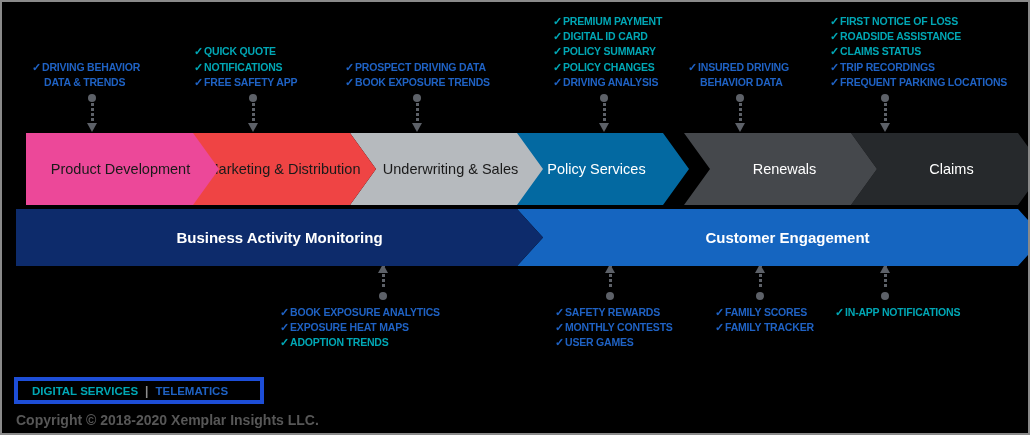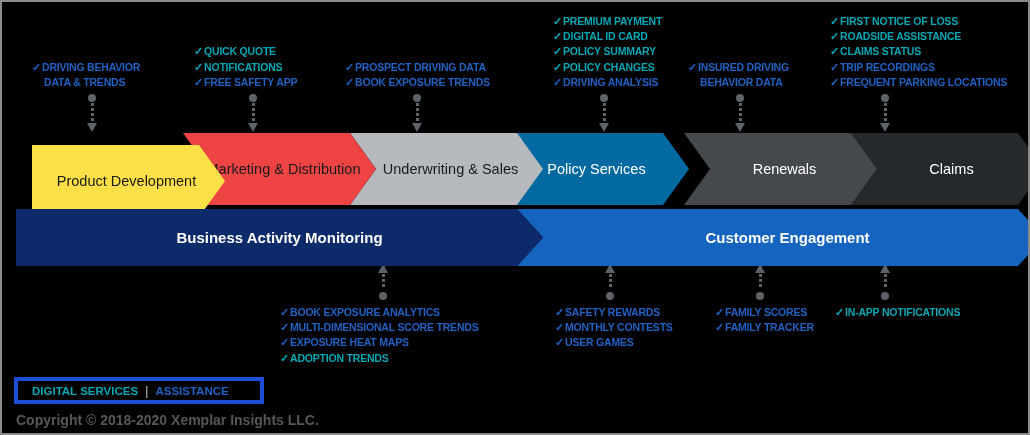--- a/index.html
+++ b/index.html
@@ -154,21 +154,21 @@
         <div class="head"></div>
       </div>
       <div class="conn down" style="left: 877.5px; top: 92px; height: 38px;">
         <div class="stem"></div>
         <div class="dot"></div>
         <div class="head"></div>
       </div>
     </div>
 
   <div id="stages">
-      <div class="stage first" style="left: 16px; width: 193px; background: #fde047; color: rgb(26, 26, 26); clip-path: polygon(0px 0px, calc(100% - 26px) 0px, 100% 50%, calc(100% - 26px) 100%, 0px 100%); z-index: 10; margin-top: 12px;">
+      <div class="stage first" style="left: 10px; width: 193px; background: #ec4899; color: rgb(26, 26, 26); clip-path: polygon(0px 0px, calc(100% - 26px) 0px, 100% 50%, calc(100% - 26px) 100%, 0px 100%); z-index: 10;">
         <div class="txt">Product Development</div>
       </div>
       <div class="stage" style="left: 167px; width: 193px; background: #ef4444; color: rgb(26, 26, 26); clip-path: polygon(0px 0px, calc(100% - 26px) 0px, 100% 50%, calc(100% - 26px) 100%, 0px 100%, 26px 50%); z-index: 9;">
         <div class="txt">Marketing &amp; Distribution</div>
       </div>
       <div class="stage" style="left: 334px; width: 193px; background: rgb(182, 186, 190); color: rgb(26, 26, 26); clip-path: polygon(0px 0px, calc(100% - 26px) 0px, 100% 50%, calc(100% - 26px) 100%, 0px 100%, 26px 50%); z-index: 8;">
         <div class="txt">Underwriting &amp; Sales</div>
       </div>
       <div class="stage" style="left: 480px; width: 193px; background: #0369a1; color: rgb(255, 255, 255); clip-path: polygon(0px 0px, calc(100% - 26px) 0px, 100% 50%, calc(100% - 26px) 100%, 0px 100%, 26px 50%); z-index: 7;">
         <div class="txt">Policy Services</div>
@@ -209,39 +209,38 @@
       <div class="conn up" style="left: 877.5px; top: 262px; height: 36px;">
         <div class="stem"></div>
         <div class="dot"></div>
         <div class="head"></div>
       </div>
     </div>
 
   <div id="bottom-features">
       <div class="feat-col" style="left: 278px; top: 303px;">
         <div class="line c-blue"><span class="tick">✓</span><span>BOOK EXPOSURE ANALYTICS</span></div>
-        <div class="line c-blue"><span class="tick">✓</span><span>MULTI-DIMENSIONAL SCORE TRENDS</span></div>
         <div class="line c-blue"><span class="tick">✓</span><span>EXPOSURE HEAT MAPS</span></div>
         <div class="line c-teal"><span class="tick">✓</span><span>ADOPTION TRENDS</span></div>
       </div>
       <div class="feat-col" style="left: 553px; top: 303px;">
         <div class="line c-blue"><span class="tick">✓</span><span>SAFETY REWARDS</span></div>
         <div class="line c-blue"><span class="tick">✓</span><span>MONTHLY CONTESTS</span></div>
         <div class="line c-blue"><span class="tick">✓</span><span>USER GAMES</span></div>
       </div>
       <div class="feat-col" style="left: 713px; top: 303px;">
         <div class="line c-blue"><span class="tick">✓</span><span>FAMILY SCORES</span></div>
         <div class="line c-blue"><span class="tick">✓</span><span>FAMILY TRACKER</span></div>
       </div>
       <div class="feat-col" style="left: 833px; top: 303px;">
         <div class="line c-teal"><span class="tick">✓</span><span>IN-APP NOTIFICATIONS</span></div>
       </div>
     </div>
 
   <div id="legend">
     <span class="lg c-teal" style="margin-left:14px;">DIGITAL SERVICES</span>
     <span class="sep">|</span>
-    <span class="lg c-blue">ASSISTANCE</span>
+    <span class="lg c-blue">TELEMATICS</span>
   </div>
 
   <div id="copyright">Copyright © 2018-2020 Xemplar Insights LLC.</div>
 
 </div>
 
 </body></html>

